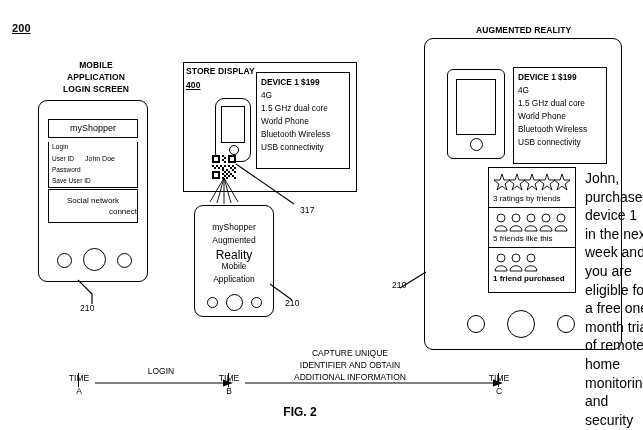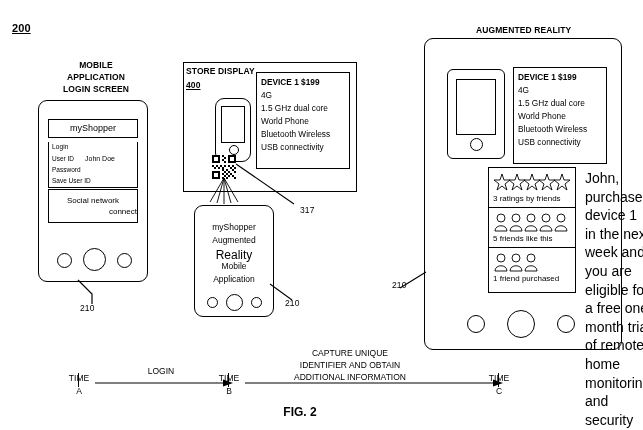--- a/index.html
+++ b/index.html
@@ -236,21 +236,21 @@
           <g fill="none" stroke="#000" stroke-width="0.9">
             <circle cx="7" cy="6" r="4"></circle>
               <path d="M1,19 C1,12 13,12 13,19 Z"></path>
             <circle cx="22" cy="6" r="4"></circle>
               <path d="M16,19 C16,12 28,12 28,19 Z"></path>
             <circle cx="37" cy="6" r="4"></circle>
               <path d="M31,19 C31,12 43,12 43,19 Z"></path>
           </g>
         </svg>
       </div>
-      <div class="abs" style="left:4px; top:106px; font-size:8px;">1 friend purchased</div>
+      <div class="abs" style="left:4px; top:106px; font-size:8px;font-weight:bold;">1 friend purchased</div>
     </div>
 
     <div class="abs" style="left:116px; top:130px; width:66px; font-size:14px; line-height:1.33;margin-left:44px;">John, purchase device 1 in the next week and you are eligible for a free one month trial of remote home monitoring and security applicaiton</div>
 
     <div class="abs dot-sm" style="left:42px; top:276px; width:16px; height:16px;"></div>
     <div class="abs dot-sm" style="left:82px; top:271px; width:26px; height:26px;"></div>
     <div class="abs dot-sm" style="left:132px; top:276px; width:16px; height:16px;"></div>
   </div>
 
   <svg class="abs" style="left:396px; top:268px;" width="34" height="26">

